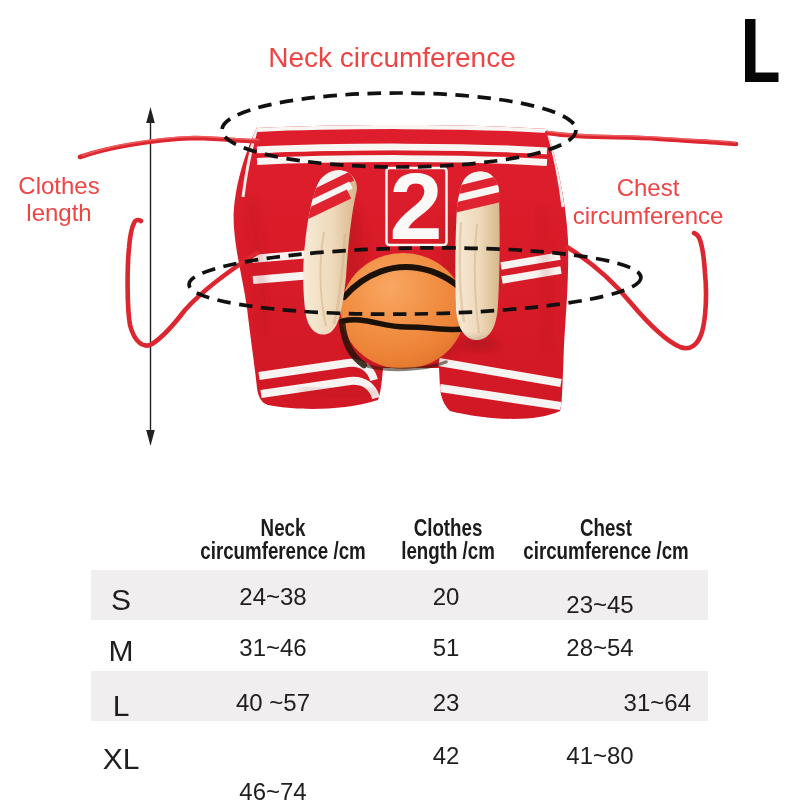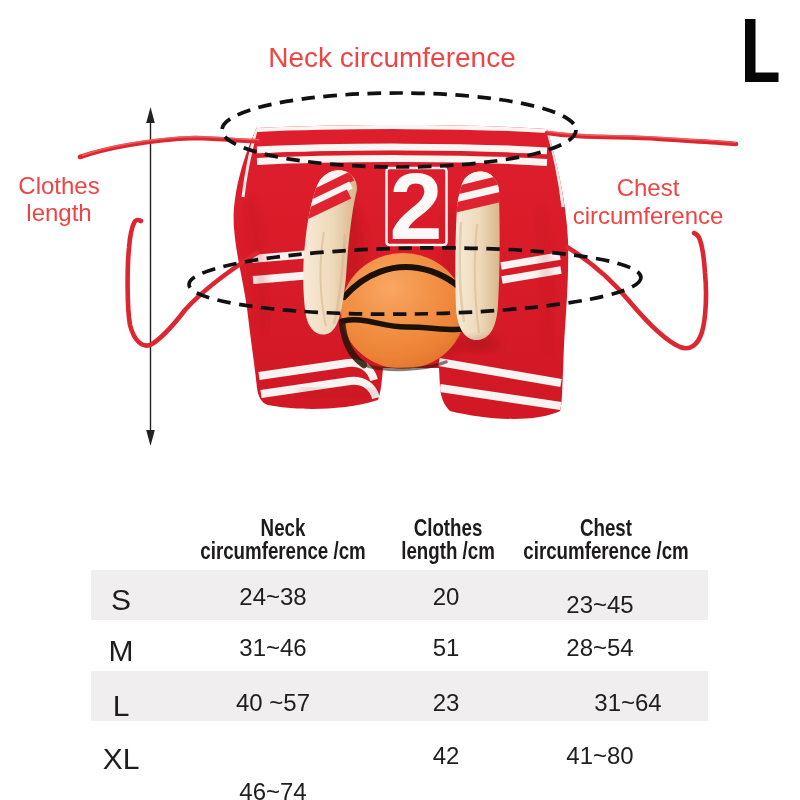--- a/index.html
+++ b/index.html
@@ -152,18 +152,18 @@
 <div class="abs cell" style="left:500px;top:585px;width:200px;margin-top:8px;">23~45</div>
 
 <div class="abs cell sz" style="left:71px;top:636px;width:100px;">M</div>
 <div class="abs cell" style="left:173px;top:636px;width:200px;">31~46</div>
 <div class="abs cell" style="left:346px;top:636px;width:200px;">51</div>
 <div class="abs cell" style="left:500px;top:636px;width:200px;">28~54</div>
 
 <div class="abs cell sz" style="left:71px;top:691px;width:100px;">L</div>
 <div class="abs cell" style="left:173px;top:691px;width:200px;">40 ~57</div>
 <div class="abs cell" style="left:346px;top:691px;width:200px;">23</div>
-<div class="abs cell" style="left:528px;top:691px;width:200px;">31~64</div>
+<div class="abs cell" style="left:491px;top:691px;width:200px;text-align:right;">31~64</div>
 
 <div class="abs cell sz" style="left:71px;top:744px;width:100px;">XL</div>
 <div class="abs cell" style="left:173px;top:780px;width:200px;">46~74</div>
 <div class="abs cell" style="left:346px;top:744px;width:200px;">42</div>
 <div class="abs cell" style="left:500px;top:744px;width:200px;">41~80</div>
 
 </body></html>

